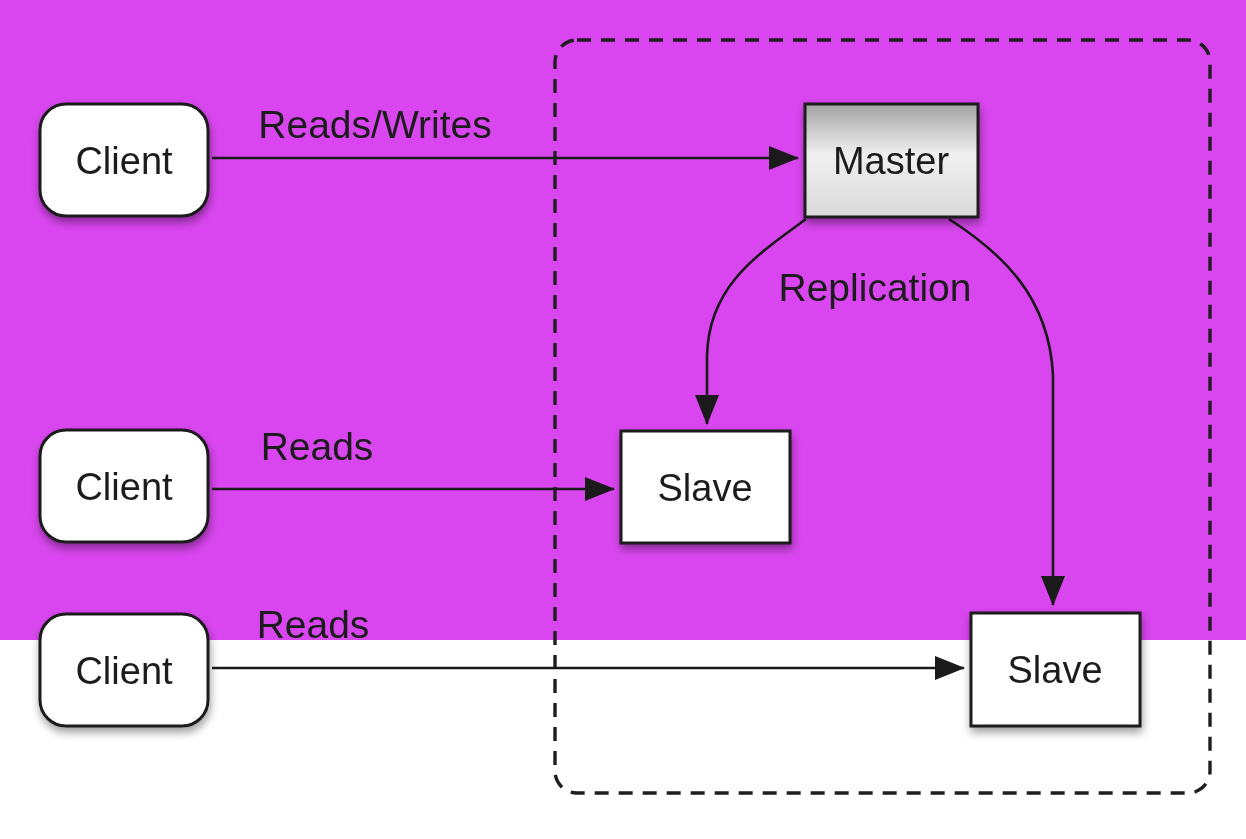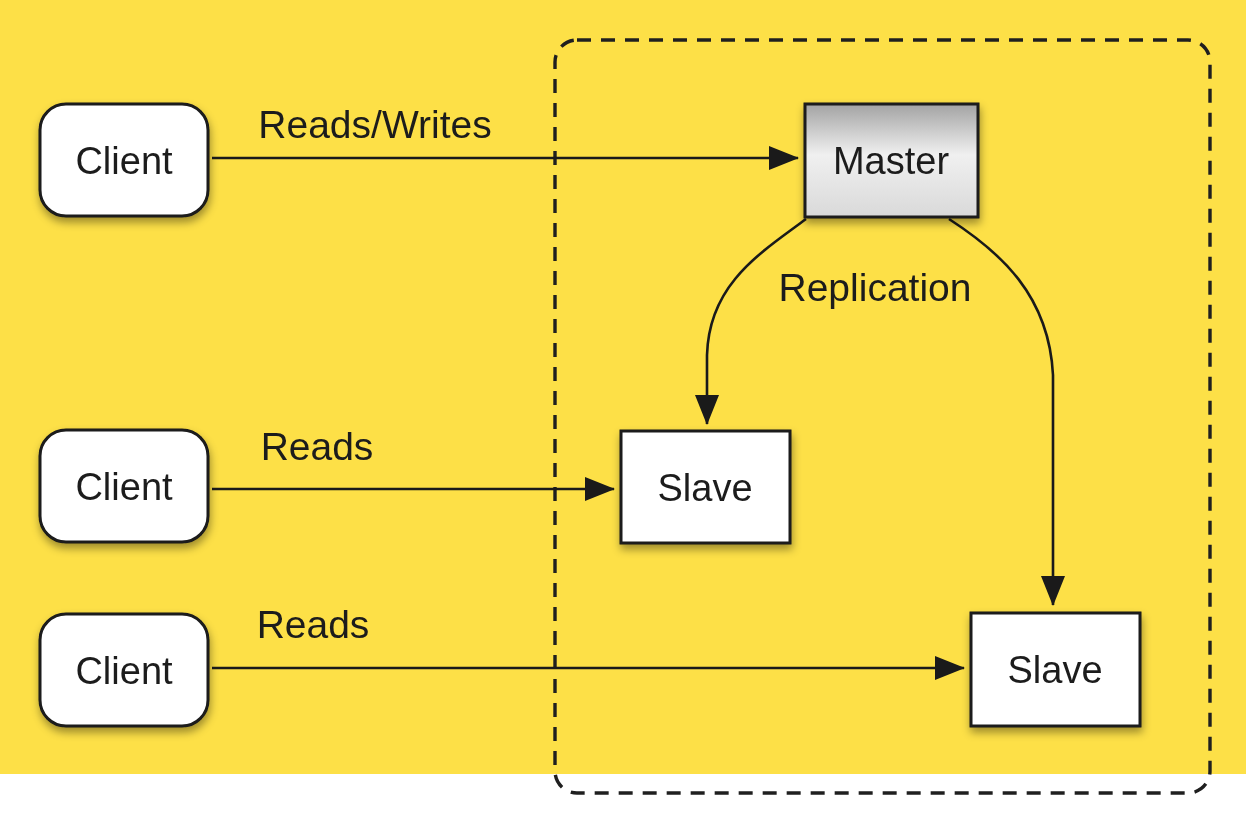--- a/index.html
+++ b/index.html
@@ -7,22 +7,22 @@
     padding: 0;
     background: #ffffff;
     width: 1246px;
     height: 839px;
     overflow: hidden;
     font-family: "Liberation Sans", sans-serif;
   }
   .diagram-wrap {
     position: relative;
     width: 1246px;
-    height: 774px;
-    background: #fde047;
+    height: 640px;
+    background: #d946ef;
   }
   svg { display: block; }
   .node-label {
     font-family: "Liberation Sans", sans-serif;
     font-size: 38px;
     fill: #1c1c1c;
     text-anchor: middle;
   }
   .edge-label {
     font-family: "Liberation Sans", sans-serif;

